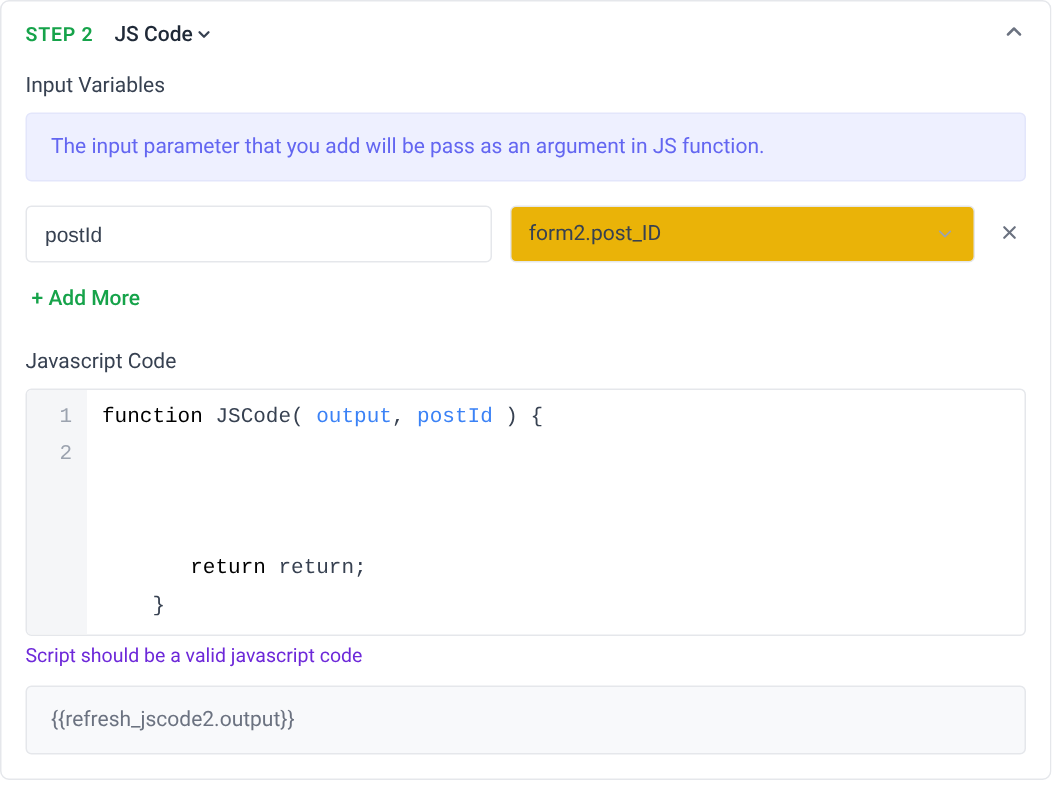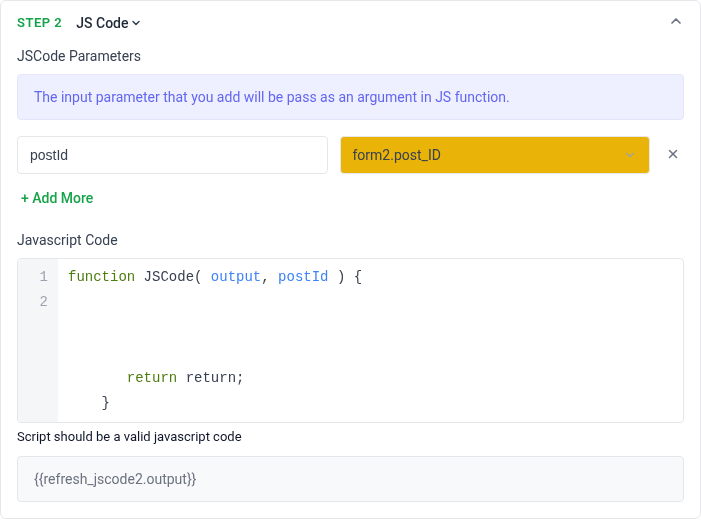--- a/index.html
+++ b/index.html
@@ -128,25 +128,25 @@
     min-width: 40px;
     user-select: none;
   }
   .gutter div { height: 1.8em; }
   .code-content {
     padding: 6px 10px;
     flex: 1;
     white-space: pre;
     color: #374151;
   }
-  .kw { color: #4d7c0f; font-family: Liberation Mono, monospace; }
+  .kw { color: #000000; font-family: Liberation Mono, monospace; }
   .fn { color: #374151; }
   .arg { color: #3b82f6; }
   .hint {
-    color: #0f172a;
+    color: #6d28d9;
     font-size: 13px;
     margin-bottom: 12px;
   }
   .output-box {
     border: 1px solid #e5e7eb;
     background: #f8f9fb;
     border-radius: 4px;
     padding: 14px 16px;
     color: #6b7280;
     font-size: 14px;
@@ -171,21 +171,21 @@
     <div class="collapse-toggle">
       <span class="chev">
         <svg width="16" height="16" viewBox="0 0 24 24" fill="none" stroke="#6b7280" stroke-width="2.5" stroke-linecap="round" stroke-linejoin="round">
             <polyline points="6 15 12 9 18 15"></polyline>
           </svg>
       </span>
     </div>
   </div>
 
   <div class="body">
-    <div class="section-title">JSCode Parameters</div>
+    <div class="section-title">Input Variables</div>
 
     <div class="info-banner">The input parameter that you add will be pass as an argument in JS function.</div>
 
     <div class="param-row">
       <input class="text-input" type="text" value="postId" style="">
       <div class="select-input">
         <span>form2.post_ID</span>
         <span class="chev">
           <svg width="14" height="14" viewBox="0 0 24 24" fill="none" stroke="#9ca3af" stroke-width="2" stroke-linecap="round" stroke-linejoin="round">
               <polyline points="6 9 12 15 18 9"></polyline>

